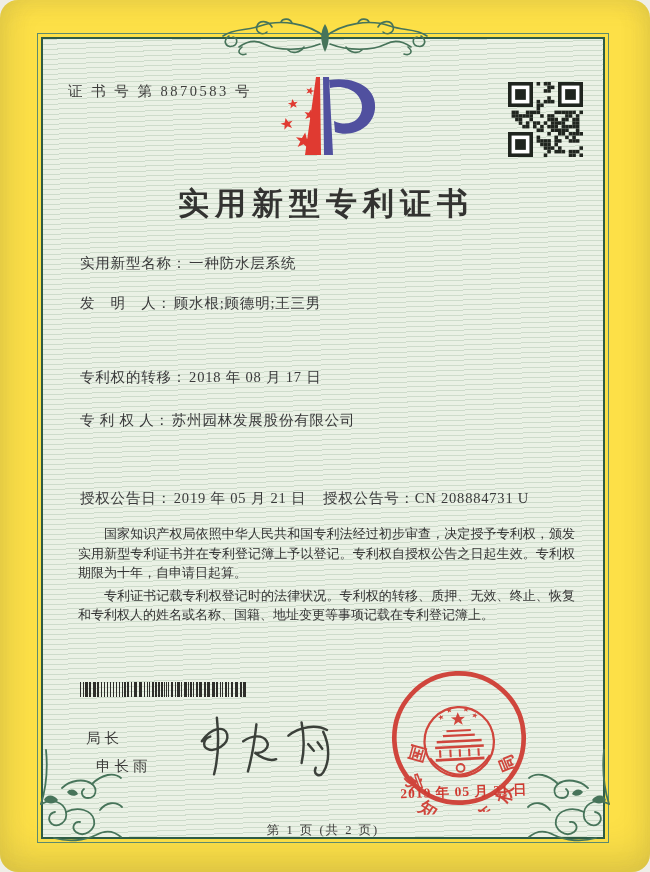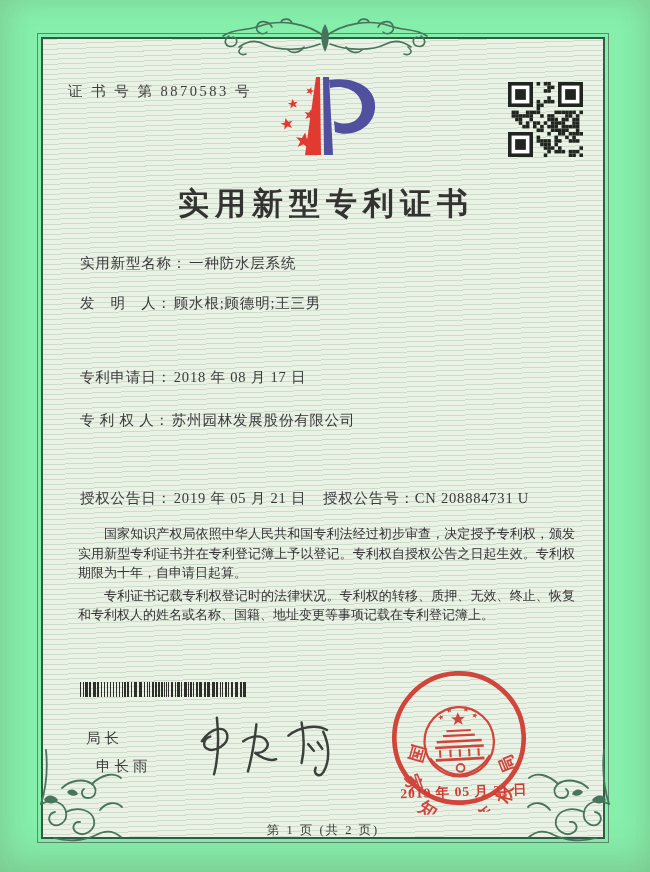--- a/index.html
+++ b/index.html
@@ -1,24 +1,25 @@
 <!DOCTYPE html>
 <html style="--border-green: #2f5c45; --frame-line-green: #5d8a6d; --bg-green: #eaf1e5; --ornament-green: #47745a; --seal-red: #cf3a31; --logo-red: #e03a31; --logo-blue: #50509f; --text-dark: #3a3a38;"><head>
 <meta charset="utf-8">
 <style>
   html,body{margin:0;padding:0;background:#efeee6;}
   .stage{
     position:relative;width:650px;height:872px;overflow:hidden;
-    background:#86efac;
+    background:#fde047;
     font-family:"Liberation Serif","DejaVu Serif",serif;
     color:var(--text-dark,#3a3a38);
     box-shadow:inset 0 -20px 32px rgba(90,90,55,.14),
                inset 14px 0 26px rgba(120,115,80,.07),
                inset -10px 0 22px rgba(120,115,80,.06),
                inset 0 12px 20px rgba(140,135,100,.05);
+    border-radius:18px;
   }
   
   .frame{
     position:absolute;left:37px;top:33px;width:572px;height:810px;
     border:1px solid var(--frame-line-green,#5d8a6d);
     padding:3px;box-sizing:border-box;z-index:1;
   }
   .frame-inner{
     width:100%;height:100%;box-sizing:border-box;
     border:2.5px solid var(--border-green,#2f5c45);
@@ -274,21 +275,21 @@
 
   <div class="abs title">实用新型专利证书</div>
 
   <div class="abs field f0">
     <span class="lbl">实用新型名称：</span><span>一种防水层系统</span>
   </div>
   <div class="abs field f1">
     <span class="lbl">发　明　人：</span><span>顾水根;顾德明;王三男</span>
   </div>
   <div class="abs field f3">
-    <span class="lbl">专利申请日：</span><span>2018 年 08 月 17 日</span>
+    <span class="lbl">专利权的转移：</span><span>2018 年 08 月 17 日</span>
   </div>
   <div class="abs field f4">
     <span class="lbl">专 利 权 人：</span><span>苏州园林发展股份有限公司</span>
   </div>
   <div class="abs field f6">
     <span class="lbl">授权公告日：</span><span>2019 年 05 月 21 日</span>
   </div>
   <div class="abs field2">
     <span class="lbl">授权公告号：</span><span>CN 208884731 U</span>
   </div>

